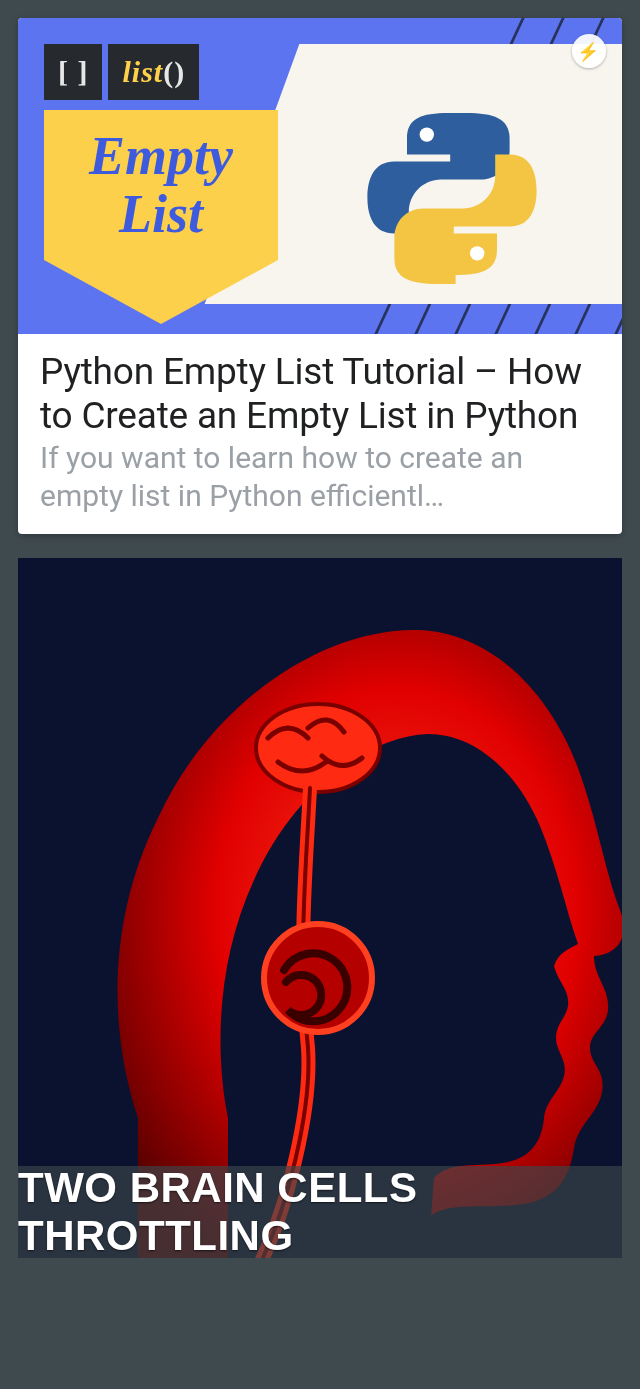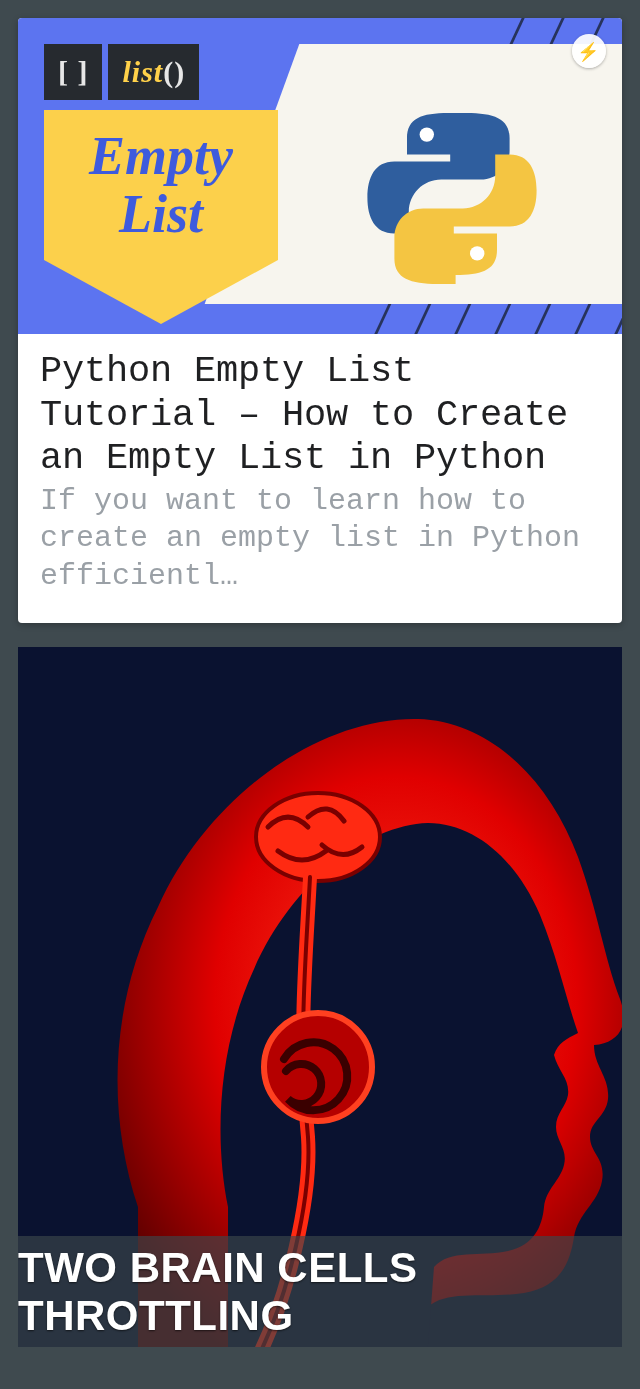--- a/index.html
+++ b/index.html
@@ -19,26 +19,26 @@
   .codebox .brackets { color:#e7e7e7;}
   .codebox .kw-list { color:#ffd14a; font-style:italic;}
   .codebox .paren { color:#e7e7e7;}
   .banner { position:absolute; left:26px; top:92px;}
   .banner .body { width:234px; height:150px; background:#fcd04b; display:flex; flex-direction:column; align-items:center; justify-content:center;text-align:right;}
   .banner .tail { width:0; height:0; border-left:117px solid transparent; border-right:117px solid transparent; border-top:64px solid #fcd04b;}
   .banner .t1 { font-family:"Comic Sans MS","Brush Script MT",cursive; font-style:italic; font-weight:900; font-size:54px; color:#3e5bdd; line-height:1;}
   .banner .t2 { font-family:"Comic Sans MS","Brush Script MT",cursive; font-style:italic; font-weight:900; font-size:54px; color:#3e5bdd; line-height:1; margin-top:4px;}
   .pylogo { position:absolute; right:80px; top:86px; width:180px; height:180px;}
   .amp { position:absolute; right:16px; top:16px; width:34px; height:34px; border-radius:50%; background:rgba(255,255,255,.92); display:flex; align-items:center; justify-content:center; color:#5f6368; font-size:18px; font-weight:700; box-shadow:0 1px 3px rgba(0,0,0,.3);}
-  .card .textarea { padding:16px 22px 28px 22px;font-family:Liberation Mono, monospace;}
+  .card .textarea { padding:16px 22px 20px 22px;}
   .title { font-size:37px; line-height:1.18; color:#1f2022; font-weight:400; letter-spacing:-0.2px;}
   .desc { margin-top:2px; font-size:30px; line-height:1.25; color:#9aa0a6;}
   .meme { position:relative; margin:24px 18px 0 18px; height:700px; background:#0a1230; overflow:hidden;}
   .head { position:absolute; inset:0;}
-  .caption-bar { position:absolute; left:0; right:0; bottom:0; height:111px; background:rgba(60,70,76,.65); display:flex; align-items:center; justify-content:center;}
+  .caption-bar { position:absolute; left:0; right:0; bottom:0; height:92px; background:rgba(60,70,76,.65); display:flex; align-items:center; justify-content:center;}
   .caption { color:#fff; font-weight:800; font-size:42px; letter-spacing:0.5px; text-shadow:0 1px 2px rgba(0,0,0,.6); font-family:"Helvetica Neue",Helvetica,Arial,sans-serif; font-stretch:condensed;}
 </style>
 </head>
 <body>
 
 <div class="page">
 
   <div class="card">
     <div class="cover">
 

